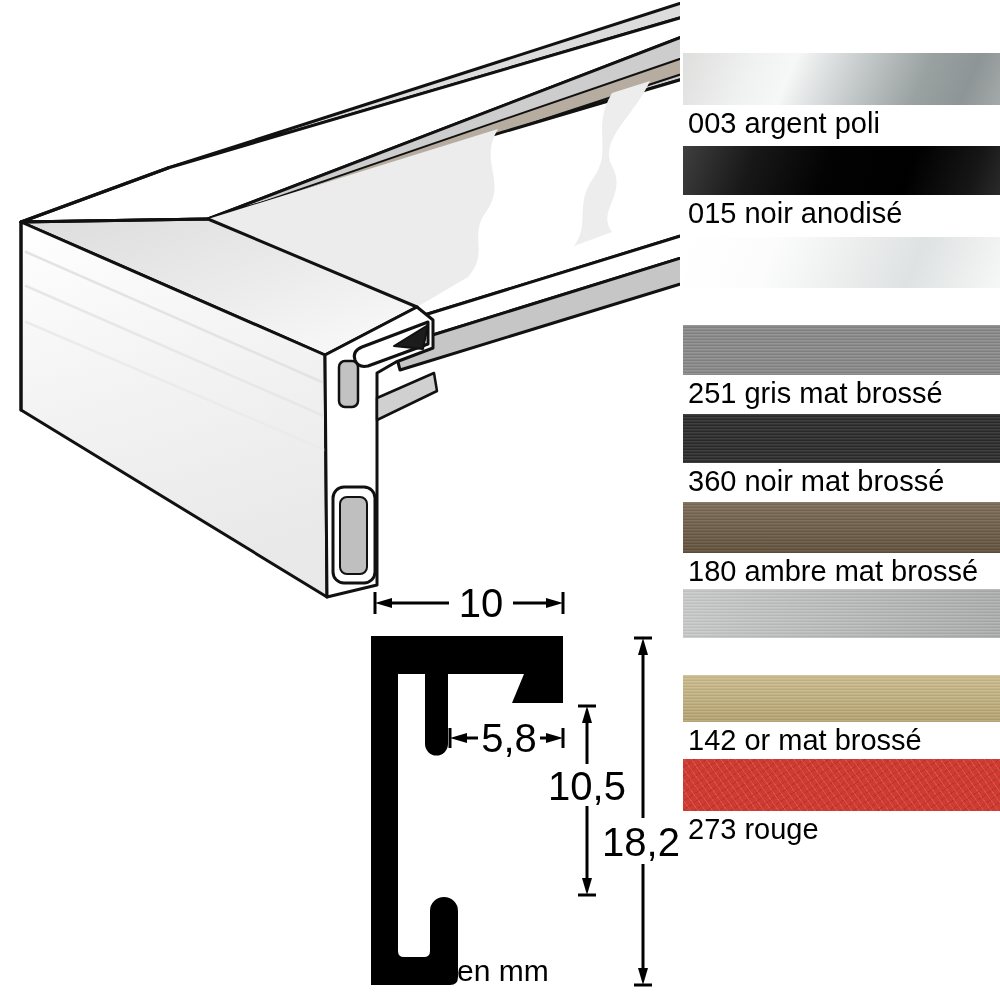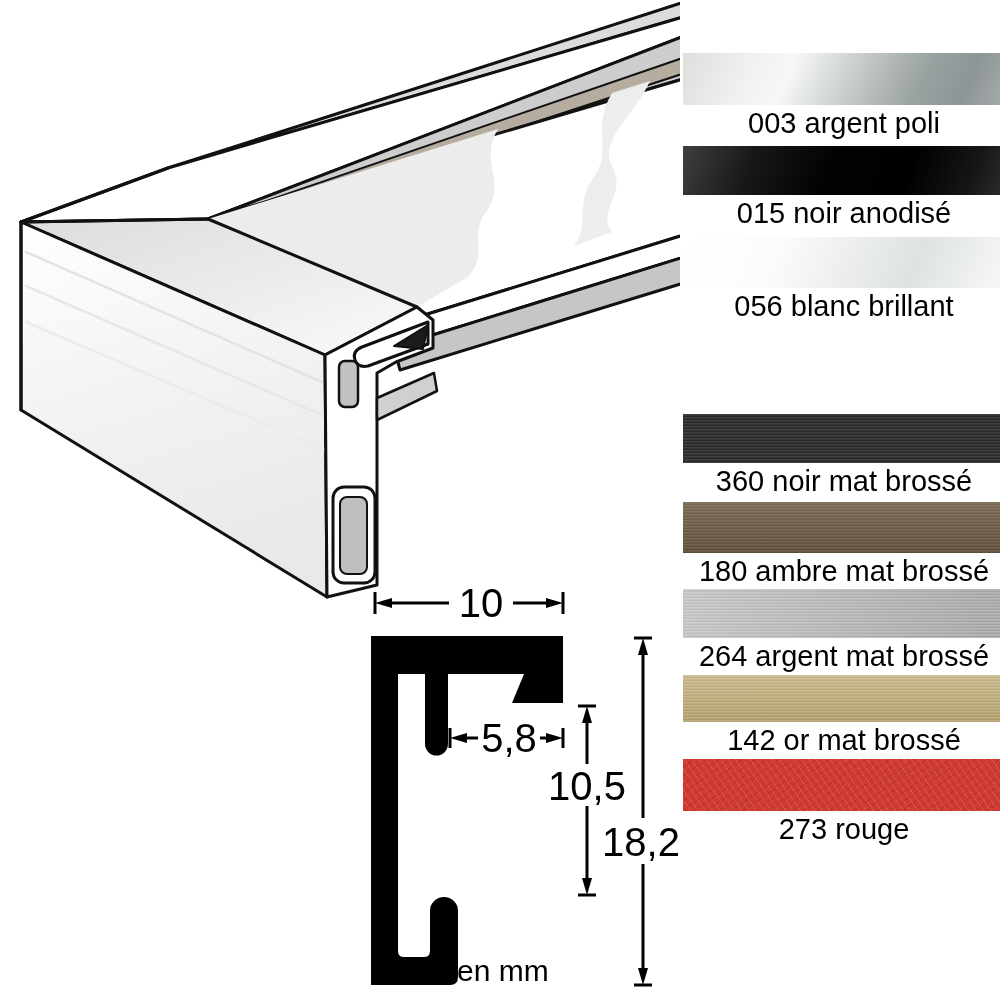--- a/index.html
+++ b/index.html
@@ -1,19 +1,19 @@
 <!DOCTYPE html>
 <html><head>
 <meta charset="utf-8">
 <style>
   html,body{margin:0;padding:0;background:#fff;}
   .screen{position:relative;width:1000px;height:1000px;background:#fff;overflow:hidden;
           font-family:"Liberation Sans",sans-serif;}
   .drawing{position:absolute;left:0;top:0;}
-  .finishes{position:absolute;left:683px;top:0;width:317px;height:732px;text-align:center;}
+  .finishes{position:absolute;left:683px;top:0;width:317px;height:732px;}
   .finish-row{position:absolute;left:0;width:317px;}
   .swatch{width:317px;height:50px;}
   .finish-label{padding-left:5px;margin-top:2px;font-size:29px;color:#000;white-space:nowrap;line-height:32px;}
   
   .sw-003{background:linear-gradient(113deg,#dededd 0%,#f0f1f1 22%,#f6f7f7 34%,#c3c8c8 55%,#9aa1a1 74%,#8e9596 88%,#a4a9a9 100%);}
   .sw-016{background:linear-gradient(110deg,#3f3f3f 0%,#181818 22%,#030303 45%,#000 70%,#161616 90%,#2a2a2a 100%);}
   .sw-056{background:linear-gradient(113deg,#ffffff 0%,#fcfcfc 28%,#eceeee 52%,#dfe2e2 72%,#eef0f0 90%,#f6f7f7 100%);}
   .brushed{background-image:repeating-linear-gradient(180deg,rgba(255,255,255,.09) 0 1px,rgba(0,0,0,.09) 2px 3px);}
   .sw-251{background-color:#8c8c8c;}
   .sw-253{background-color:#2d2d2d;}
@@ -139,37 +139,39 @@
       <div class="finish-label">003 argent poli</div>
     </div>
 
     <div class="finish-row" style="top:146px">
       <div class="swatch sw-016" style="height:49px"></div>
       <div class="finish-label">015 noir anodisé</div>
     </div>
 
     <div class="finish-row" style="top:237px">
       <div class="swatch sw-056" style="height:51px"></div>
-      <div class="finish-label">056 blanc brillant</div>
     </div>
 
+    <div class="finish-row" style="top:325px">
+      <div class="swatch sw-251 brushed"></div>
+      <div class="finish-label">251 gris mat brossé</div>
+    </div>
 
     <div class="finish-row" style="top:414px">
       <div class="swatch sw-253 brushed" style="height:49px"></div>
       <div class="finish-label">360 noir mat brossé</div>
     </div>
 
     <div class="finish-row" style="top:502px">
       <div class="swatch sw-260" style="height:51px"></div>
       <div class="finish-label">180 ambre mat brossé</div>
     </div>
 
     <div class="finish-row" style="top:589px">
       <div class="swatch sw-264" style="height:49px"></div>
-      <div class="finish-label">264 argent mat brossé</div>
     </div>
 
     <div class="finish-row" style="top:675px">
       <div class="swatch sw-265" style="height:47px"></div>
       <div class="finish-label">142 or mat brossé</div>
     </div>
 
     <div class="finish-row" style="top:759px">
       <div class="swatch sw-273" style="height:52px"></div>
       <div class="finish-label">273 rouge</div>

